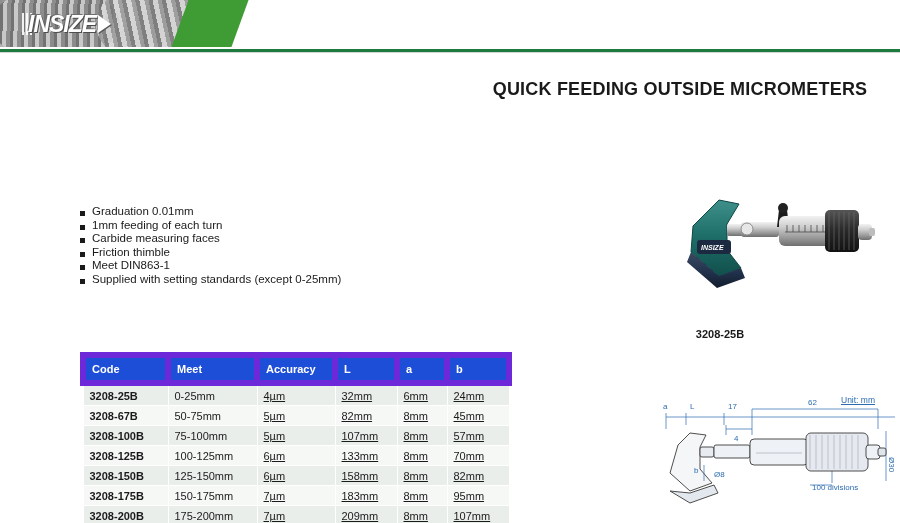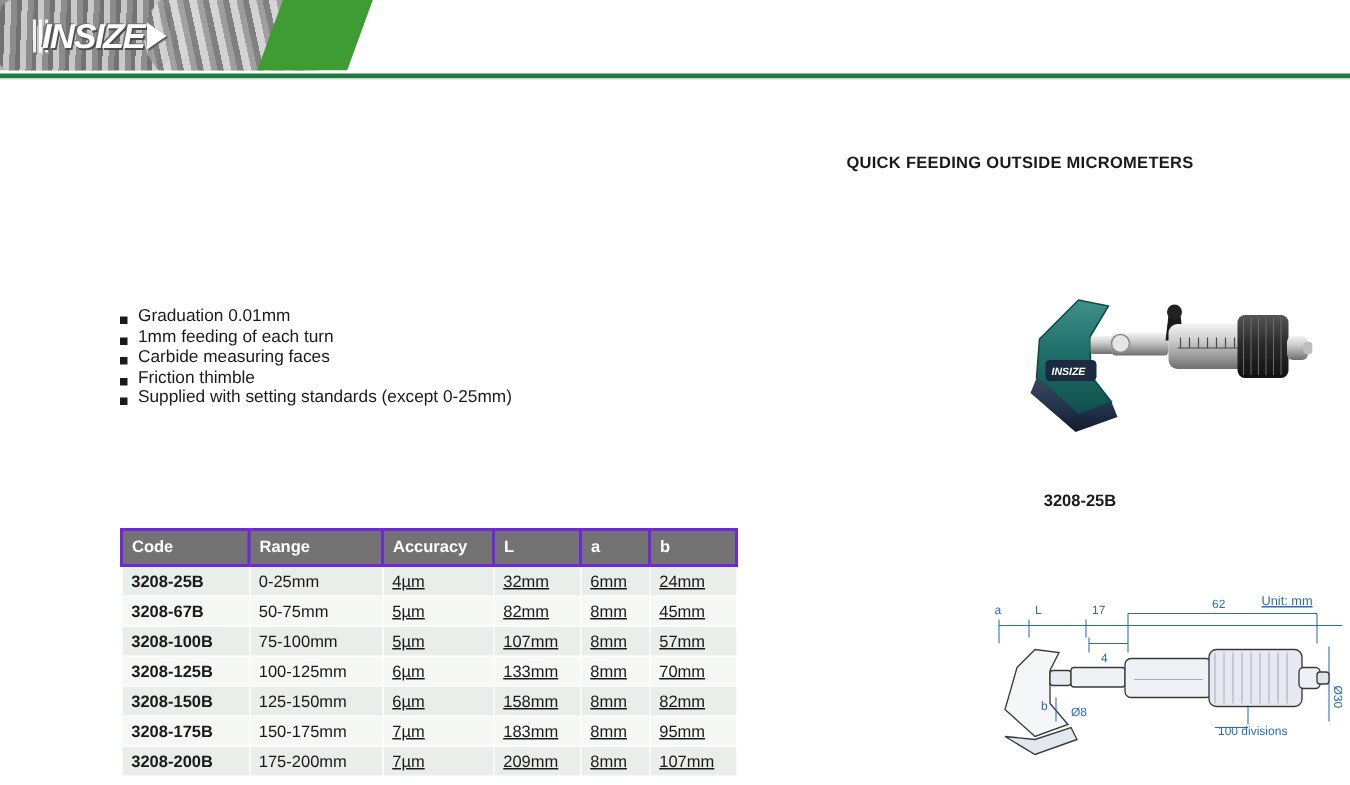--- a/index.html
+++ b/index.html
@@ -65,23 +65,22 @@
     background:#1f7a3f;
   }
   .header-rule2{
     position:absolute; left:0; top:52px; width:900px; height:1px;
     background:#cfd8cf;
   }
 
   
   .page-title{
     position:absolute; left:480px; top:79px; width:400px;
-    font-size:11px; font-weight:bold; color:#1a1a1a; letter-spacing:.2px;
+    font-size:18px; font-weight:bold; color:#1a1a1a; letter-spacing:.2px;
     text-align:center;
-    margin-top:24px;
   }
 
   
   .features{
     position:absolute; left:80px; top:205px; width:340px;
   }
   .feature{
     display:flex; align-items:center; margin-bottom:1.5px;
     font-size:11.5px; color:#1a1a1a;
   }
@@ -97,22 +96,22 @@
     position:absolute; left:620px; top:328px; width:200px;
     text-align:center; font-size:11px; font-weight:bold; color:#1a1a1a;
   }
 
   
   table.spec{
     position:absolute; left:80px; top:352px;
     border-collapse:collapse; font-size:11px;
   }
   table.spec th{
-    background:#737373; color:#ffffff; font-weight:bold;
-    border:2px solid #6d28d9; padding:3px 6px; text-align:left;
+    background:#1d4ed8; color:#ffffff; font-weight:bold;
+    border:6px solid #6d28d9; padding:3px 6px; text-align:left;
     height:16px;
   }
   table.spec th.c{ }
   table.spec td{
     border:1px solid #ffffff; padding:2px 6px; color:#1a1a1a; height:15px;
   }
   table.spec tbody tr:nth-child(odd) td{ background:#e9eeea; }
   table.spec tbody tr:nth-child(even) td{ background:#f6f8f6; }
   td.code{ font-weight:bold; width:72px; }
   td.range{ width:76px;margin-left:37px; }
@@ -157,20 +156,24 @@
     <span class="bullet"></span>
     <span>1mm feeding of each turn</span>
   </div>
   <div class="feature">
     <span class="bullet"></span>
     <span>Carbide measuring faces</span>
   </div>
   <div class="feature">
     <span class="bullet"></span>
     <span>Friction thimble</span>
+  </div>
+  <div class="feature">
+    <span class="bullet"></span>
+    <span>Meet DIN863-1</span>
   </div>
   <div class="feature">
     <span class="bullet"></span>
     <span>Supplied with setting standards (except 0-25mm)</span>
   </div>
 </div>
 
 <div class="photo-main">
   <svg width="200" height="120" viewBox="0 0 200 120">
     <defs>
@@ -236,21 +239,21 @@
     <rect x="183" y="44" width="14" height="16" rx="4" fill="url(#steel)"></rect>
     <rect x="194" y="48" width="6" height="8" rx="2" fill="#bdbdbd"></rect>
   </svg>
 </div>
 <div class="caption-main">3208-25B</div>
 
 <table class="spec">
   <thead>
     <tr>
       <th>Code</th>
-      <th>Range</th>
+      <th>Meet</th>
       <th class="c w-acc">Accuracy</th>
       <th class="c w-L">L</th>
       <th class="c w-a">a</th>
       <th class="c w-b">b</th>
     </tr>
   </thead>
   <tbody>
     <tr>
       <td class="code">3208-25B</td>
       <td class="range">0-25mm</td>

